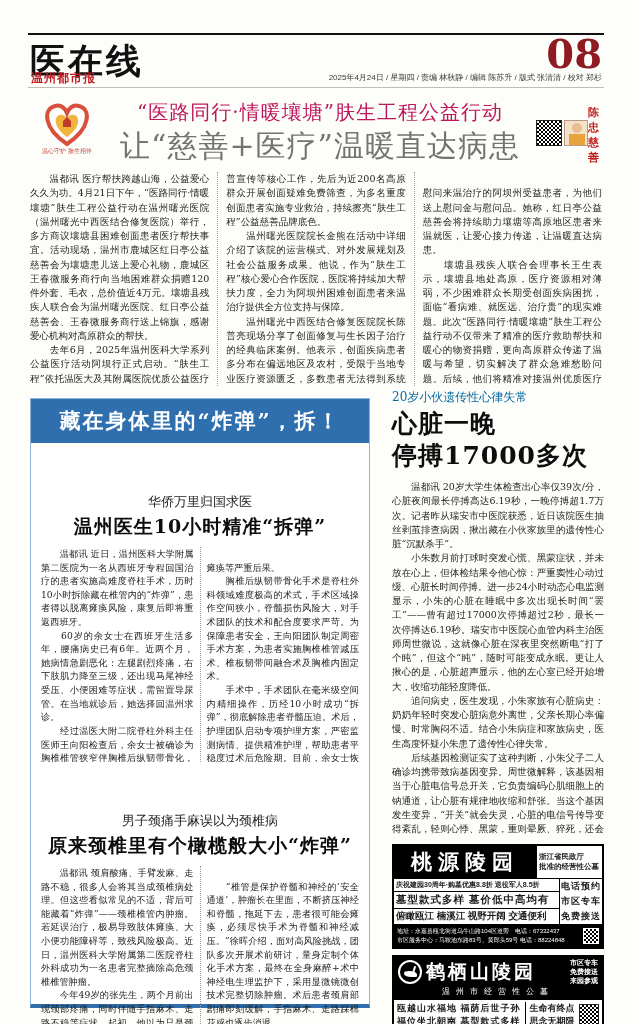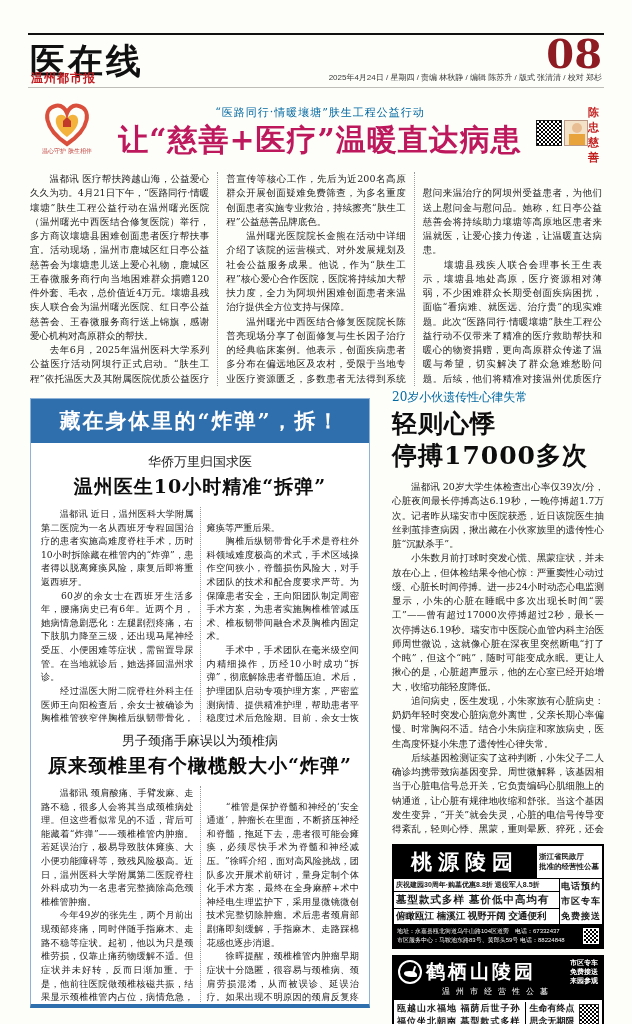--- a/index.html
+++ b/index.html
@@ -15,22 +15,22 @@
   .paper-name { position:absolute; left:31px; top:70px; font-size:12px; font-weight:bold; color:#c01d23; letter-spacing:1px; font-family:"Liberation Sans",sans-serif; }
   .page-num { position:absolute; right:30px; top:30px; font-size:40px; font-weight:bold; color:#8e1a22; }
   .dateline { position:absolute; right:30px; top:72px; font-size:8px; color:#3a3a3a; font-family:"Liberation Sans",sans-serif;text-align:center; }
   .mast-rule-bottom { position:absolute; left:28px; right:28px; top:87px; height:1px; background:#bfbdb8; }
 
   
   .lead-head { position:absolute; left:30px; top:100px; width:572px; height:66px; display:flex; align-items:center; }
   .lead-logo { width:74px; height:64px; display:flex; flex-direction:column; align-items:center; }
   .lead-logo .cap { font-size:6px; color:#c2403a; line-height:1.2; text-align:center; }
   .lead-titles { flex:1; text-align:center; }
-  .lead-kicker { font-size:11px; color:#0369a1; letter-spacing:1px; }
-  .lead-headline { font-size:30px; font-weight:bold; color:#be185d; letter-spacing:1px; margin-top:0; }
+  .lead-kicker { font-size:20px; color:#be185d; letter-spacing:1px; }
+  .lead-headline { font-size:30px; font-weight:normal; color:#737373; letter-spacing:1px; margin-top:0; }
   .promo { width:66px; height:62px; display:flex; flex-direction:row; align-items:center; justify-content:flex-start; }
   .promo-top { display:flex; gap:2px; }
   .qr { background:conic-gradient(#000 90deg,#fff 90deg 180deg,#000 180deg 270deg,#fff 270deg); background-size:4px 4px; border:1px solid #222; }
   .promo .qr { width:26px; height:26px; }
   .mascot { width:24px; height:26px; position:relative; background:#f3e2c8; border:1px solid #b98; }
   .mascot::before { content:""; position:absolute; left:7px; top:2px; width:10px; height:10px; border-radius:50%; background:#e9bd93; }
   .mascot::after { content:""; position:absolute; left:4px; top:13px; width:16px; height:11px; background:#e8a33c; }
   .promo-label { margin-top:3px; font-size:11px; font-weight:bold; color:#c21f1f; letter-spacing:1px; }
   .lead-body { position:absolute; left:30px; top:172px; width:572px; height:214px; display:flex; }
   .col { flex:1; padding:0 8px; font-size:9.5px; line-height:1.5; text-align:justify; white-space:pre-line; overflow:hidden; }
@@ -38,21 +38,21 @@
   .lead-body .col:first-child { padding-left:0; }
   .lead-body .col:last-child { padding-right:0; }
 
   
   .feature-box {
     position:absolute; left:30px; top:398px; width:340px; height:610px;
     border:1px solid #8fb3d6; border-bottom:4px solid #2f6fad; background:#fff;
   }
   .feature-banner { height:44px; background:#2f6fad; color:#fff; display:flex; align-items:center; justify-content:center;
     font-size:21px; font-weight:bold; letter-spacing:2px; }
-  .sub-article { padding:10px 10px 0 10px; }
+  .sub-article { padding:26px 10px 0 10px;margin-top:24px; }
   .sub-kicker { text-align:center; font-size:13px; color:#222; }
   .sub-headline { text-align:center; font-size:19px; font-weight:bold; color:#0d0d0d; margin-top:3px; letter-spacing:1px; }
   .sub-body { display:flex; margin-top:7px; }
   .sub-body .col { font-size:9.2px; line-height:1.48; padding:0 6px; }
   .sub-body .col:first-child { padding-left:0; }
   .sub-body .col:last-child { padding-right:0; }
   .sub1 .sub-body { height:215px; }
   .sub2 .sub-body { height:216px; }
 
   
@@ -172,21 +172,21 @@
 　　徐晖提醒，颈椎椎管内肿瘤早期症状十分隐匿，很容易与颈椎病、颈肩劳损混淆，从而被误诊、延误治疗。如果出现不明原因的颈肩反复疼痛、肢体麻木无力、行走不稳等症状，切勿盲目服用止痛药、随意按摩拖延病情，应及时到正规医院脊柱专科做颈椎核磁共振检查，做到早发现、早诊断、早治疗，避免脊髓受压造成永久性损伤。</span>
           
         </div>
       </div>
     </div>
   </div>
 
   <div class="right-col">
     <div class="heart-kicker">20岁小伙遗传性心律失常</div>
     <div class="heart-headline">
-      <div>轻则心悸</div>
+      <div>心脏一晚</div>
       <div>停搏17000多次</div>
     </div>
     <div class="heart-body">　　温都讯 20岁大学生体检查出心率仅39次/分，心脏夜间最长停搏高达6.19秒，一晚停搏超1.7万次。记者昨从瑞安市中医院获悉，近日该院医生抽丝剥茧排查病因，揪出藏在小伙家族里的遗传性心脏“沉默杀手”。
 　　小朱数月前打球时突发心慌、黑蒙症状，并未放在心上，但体检结果令他心惊：严重窦性心动过缓、心脏长时间停搏。进一步24小时动态心电监测显示，小朱的心脏在睡眠中多次出现长时间“罢工”——曾有超过17000次停搏超过2秒，最长一次停搏达6.19秒。瑞安市中医院心血管内科主治医师周世微说，这就像心脏在深夜里突然断电“打了个盹”，但这个“盹”，随时可能变成永眠。更让人揪心的是，心脏超声显示，他的左心室已经开始增大，收缩功能轻度降低。
 　　追问病史，医生发现，小朱家族有心脏病史：奶奶年轻时突发心脏病意外离世，父亲长期心率偏慢、时常胸闷不适。结合小朱病症和家族病史，医生高度怀疑小朱患了遗传性心律失常。
 　　后续基因检测证实了这种判断，小朱父子二人确诊均携带致病基因变异。周世微解释，该基因相当于心脏电信号总开关，它负责编码心肌细胞上的钠通道，让心脏有规律地收缩和舒张。当这个基因发生变异，“开关”就会失灵，心脏的电信号传导变得紊乱，轻则心悸、黑蒙，重则晕厥、猝死，还会逐步损伤心室结构，诱发心脏扩大、心功能下降。而小朱的家族正是这个“沉默杀手”的携带者。
 　　目前医生已为小朱植入永久起搏器，同步开展药物干预。起搏器就像随身“生命保镖”，在心脏停搏时及时唤醒心跳。同时对小朱的父亲和其他家族成员也开始了基因检测和临床筛查。　■温都记者 何群芳</div>
 
     <div class="ad ad1">
       <div class="ad1-row1">

